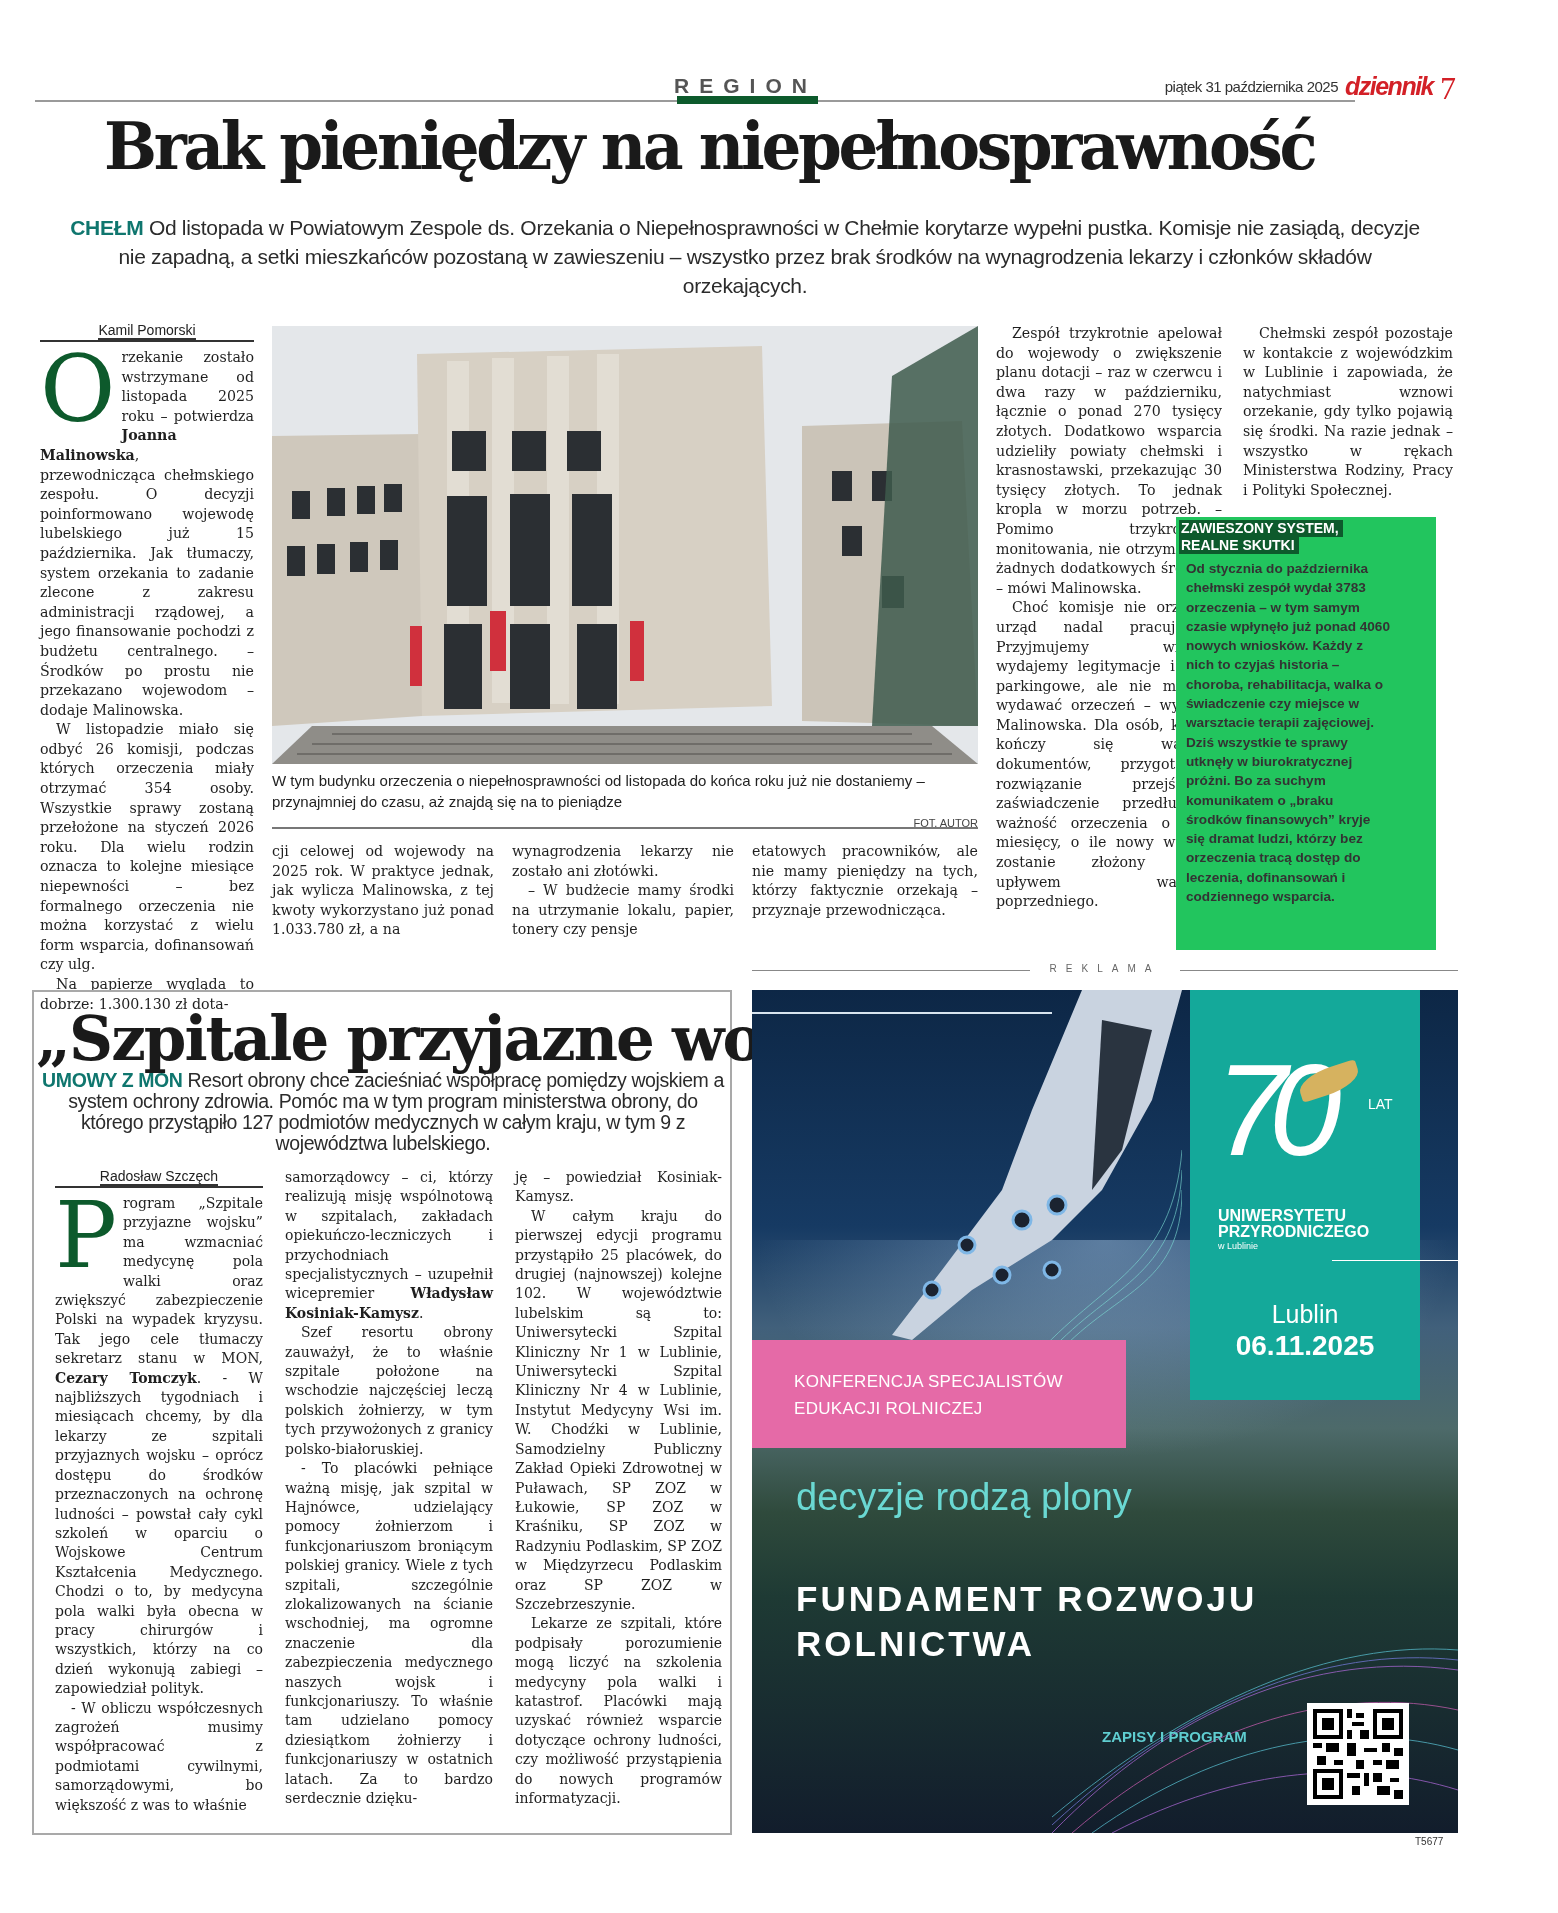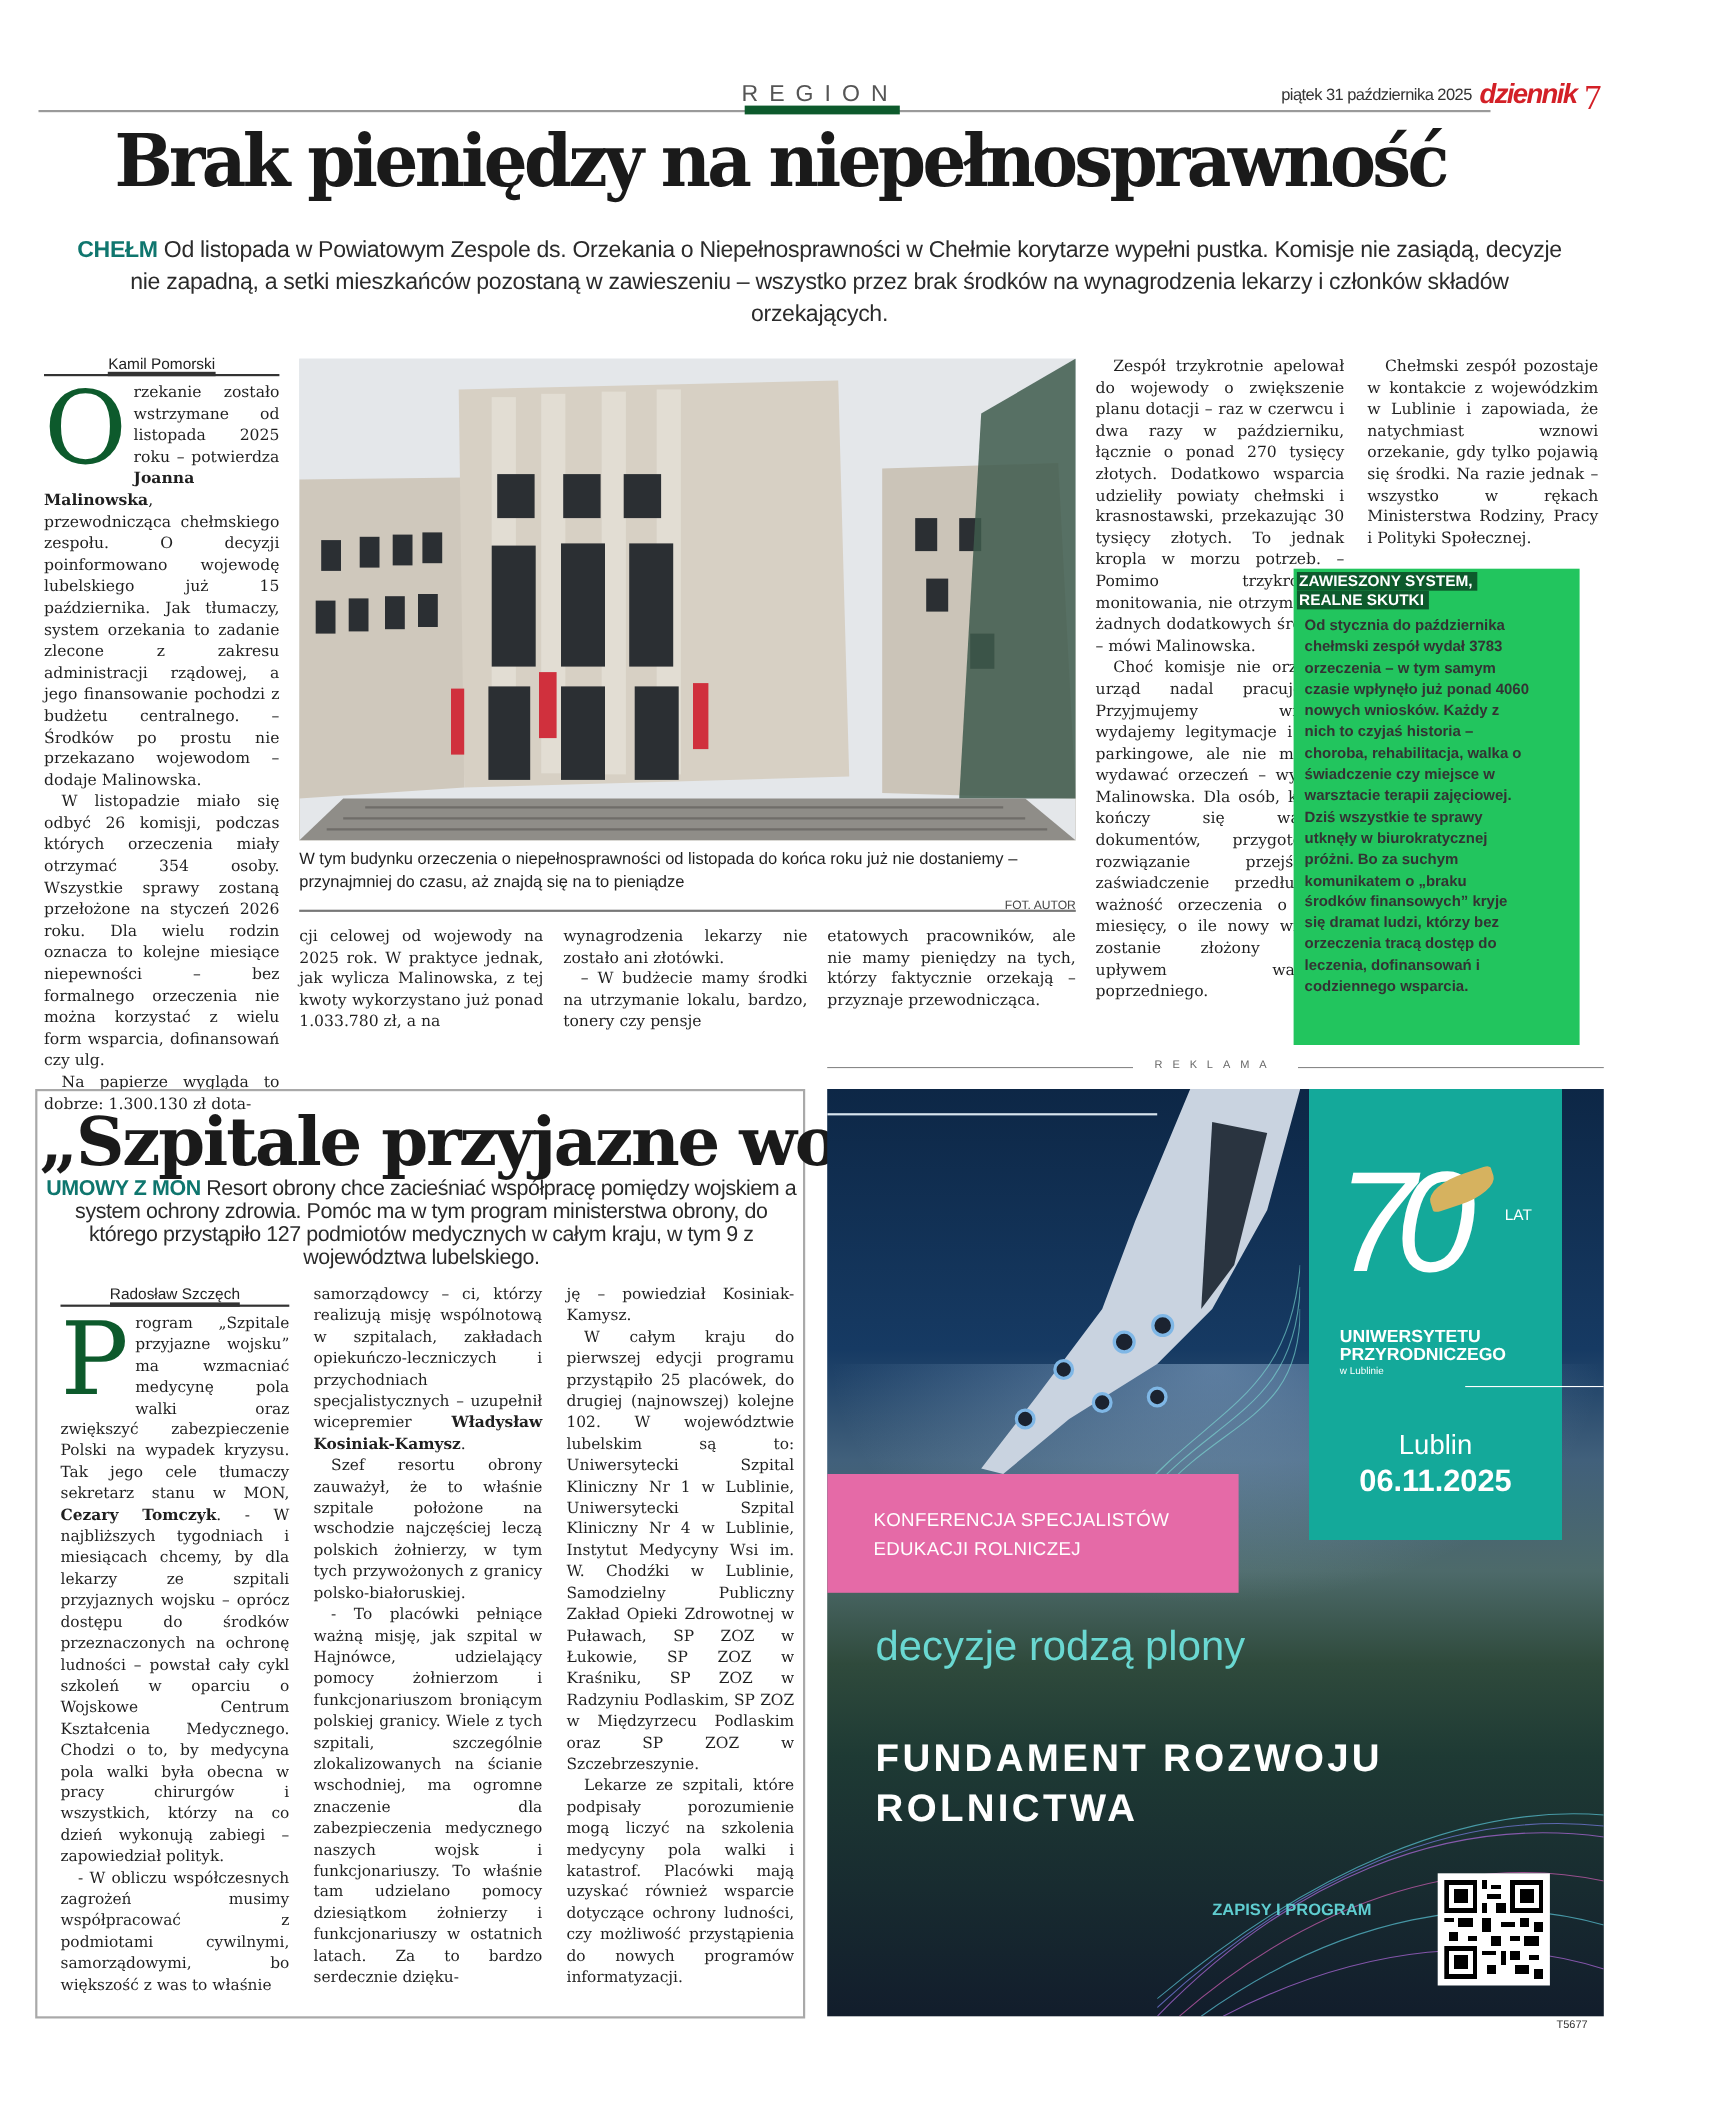--- a/index.html
+++ b/index.html
@@ -3,21 +3,21 @@
 <meta charset="utf-8">
 <style>
   * { box-sizing: border-box; margin: 0; padding: 0; }
   html, body { width: 1558px; height: 1913px; background: #ffffff; overflow: hidden; }
   body { position: relative; font-family: "DejaVu Serif", serif; color: #1f1f1f; }
 
   .abs { position: absolute; }
 
   
   .header-rule { left: 35px; top: 100px; width: 1320px; height: 2px; background: #9a9a9a; }
-  .section-label { left: 673px; top: 74px; width: 145px; text-align: center; font-family: "Liberation Sans", sans-serif; font-size: 21px; letter-spacing: 10px; color: #555; font-weight: 400; }
+  .section-label { left: 673px; top: 74px; width: 145px; text-align: center; font-family: "Liberation Sans", sans-serif; font-size: 21px; letter-spacing: 10px; color: #555; font-weight: 700; }
   .section-bar { left: 677px; top: 96px; width: 141px; height: 8px; background: #0d5a2c; }
   .header-date { left: 1100px; top: 78px; width: 238px; text-align: right; font-family: "Liberation Sans", sans-serif; font-size: 15px; color: #333; letter-spacing: -0.5px; }
   .brand-logo { left: 1345px; top: 72px; font-family: Liberation Sans, sans-serif; font-weight: 700; font-size: 25px; color: #d32027; letter-spacing: -1.5px; font-style: italic; }
   .page-number { left: 1440px; top: 70px; font-family: "Liberation Serif", serif; font-size: 32px; color: #d32027; }
 
   
   .headline { left: 30px; top: 112px; width: 1430px; font-family: "DejaVu Serif", serif; font-weight: 700; font-size: 66px; letter-spacing: -3.5px; color: #1a1a1a; line-height: 1.05; text-align: center; transform: scaleX(0.95); transform-origin: left; white-space: nowrap; }
   .lead { left: 55px; top: 213px; width: 1380px; text-align: center; font-family: "Liberation Sans", sans-serif; font-size: 21px; line-height: 29px; color: #2b2b2b; letter-spacing: -0.3px; }
   .kicker { color: #0f766e; font-weight: 700; }
 
@@ -154,21 +154,21 @@
   </svg>
 </div>
 <div class="abs caption">W tym budynku orzeczenia o niepełnosprawności od listopada do końca roku już nie dostaniemy – przynajmniej do czasu, aż znajdą się na to pieniądze</div>
 <div class="abs photo-credit">FOT. AUTOR</div>
 
 <div class="abs col2 body-text">
   <p class="noindent">cji celowej od wojewody na 2025 rok. W praktyce jednak, jak wylicza Malinowska, z tej kwoty wykorzystano już ponad 1.033.780 zł, a na</p>
 </div>
 <div class="abs col3 body-text">
   <p class="noindent">wynagrodzenia lekarzy nie zostało ani złotówki.</p>
-  <p>– W budżecie mamy środki na utrzymanie lokalu, bardzo, tonery czy pensje</p>
+  <p>– W budżecie mamy środki na utrzymanie lokalu, papier, tonery czy pensje</p>
 </div>
 <div class="abs col4 body-text">
   <p class="noindent">etatowych pracowników, ale nie mamy pieniędzy na tych, którzy faktycznie orzekają – przyznaje przewodnicząca.</p>
 </div>
 <div class="abs col5 body-text">
   <p>Zespół trzykrotnie apelował do wojewody o zwiększenie planu dotacji – raz w czerwcu i dwa razy w październiku, łącznie o ponad 270 tysięcy złotych. Dodatkowo wsparcia udzieliły powiaty chełmski i krasnostawski, przekazując 30 tysięcy złotych. To jednak kropla w morzu potrzeb. – Pomimo trzykrotnego monitowania, nie otrzymaliśmy żadnych dodatkowych środków – mówi Malinowska.</p>
   <p>Choć komisje nie orzekają, urząd nadal pracuje. – Przyjmujemy wnioski, wydajemy legitymacje i karty parkingowe, ale nie możemy wydawać orzeczeń – wyjaśnia Malinowska. Dla osób, którym kończy się ważność dokumentów, przygotowano rozwiązanie przejściowe: zaświadczenie przedłużające ważność orzeczenia o sześć miesięcy, o ile nowy wniosek zostanie złożony przed upływem ważności poprzedniego.</p>
 </div>
 <div class="abs col6 body-text">
   <p>Chełmski zespół pozostaje w kontakcie z wojewódzkim w Lublinie i zapowiada, że natychmiast wznowi orzekanie, gdy tylko pojawią się środki. Na razie jednak – wszystko w rękach Ministerstwa Rodziny, Pracy i Polityki Społecznej.</p>

